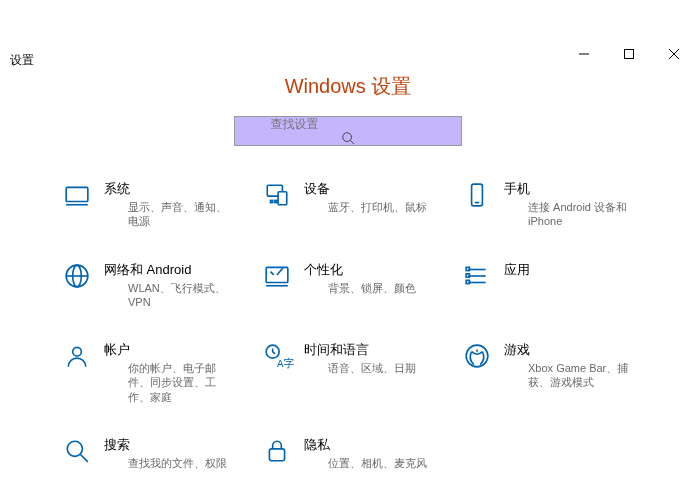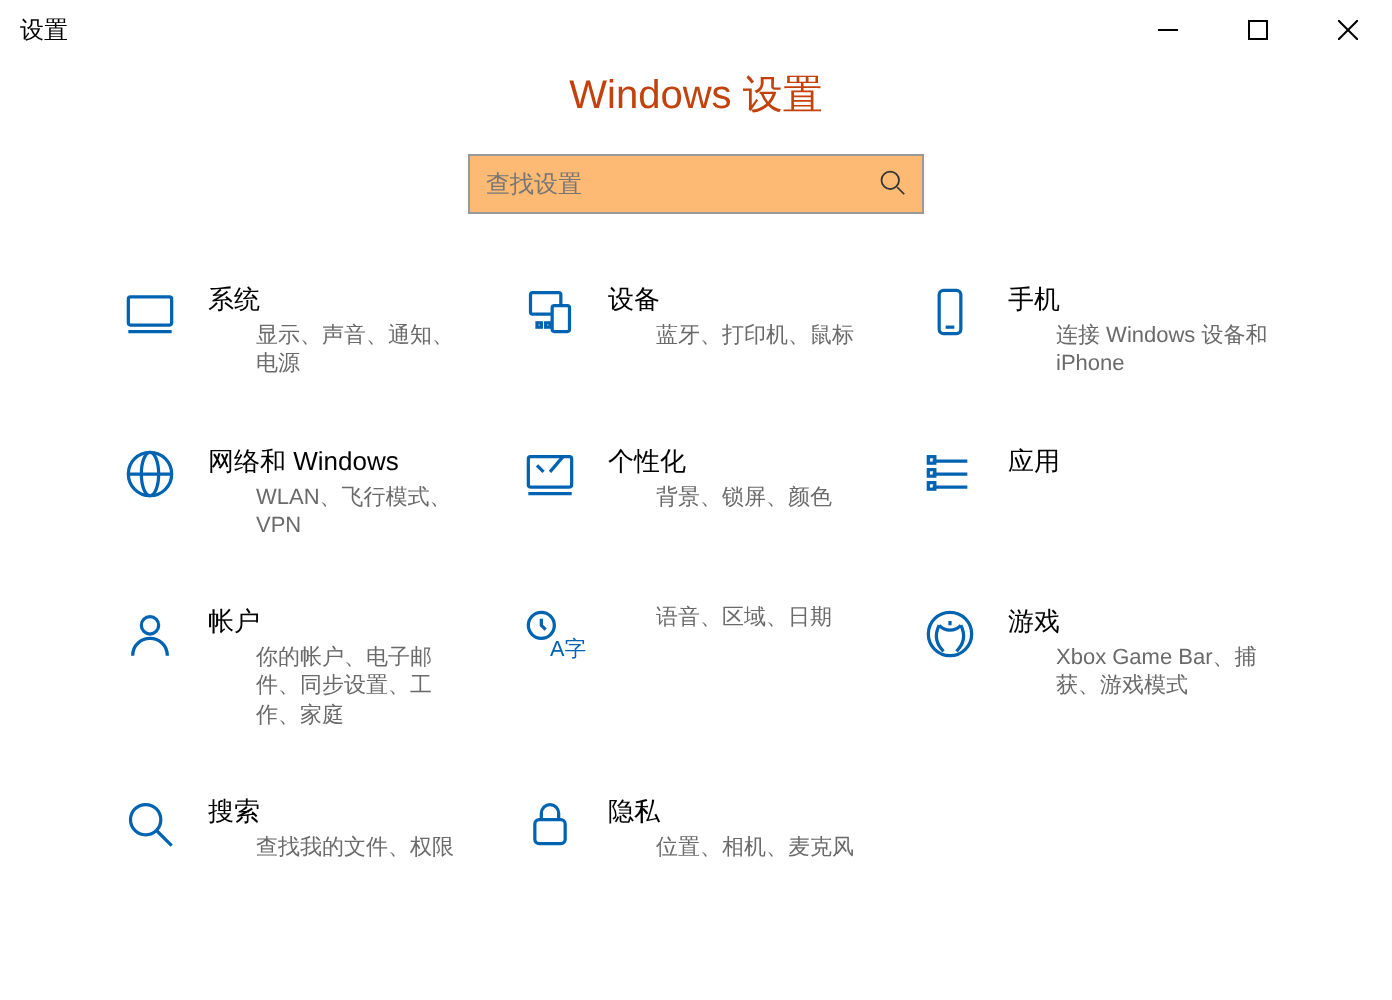--- a/index.html
+++ b/index.html
@@ -8,22 +8,23 @@
     background: #ffffff;
     width: 696px;
     height: 500px;
     overflow: hidden;
     font-size: 12px;
     color: #000;
   }
   .titlebar {
     height: 30px;
     display: flex;
-    align-items: center;
+    align-items: flex-end;
     padding-left: 10px;
+    margin-top: 39px;
   }
   .titlebar-title { font-size: 12px; color: #000; }
   .win-controls { margin-left: auto; display: flex; }
   .win-btn {
     width: 45px;
     height: 30px;
     display: flex;
     align-items: center;
     justify-content: center;
     color: #000;
@@ -43,21 +44,22 @@
     justify-content: center;
     margin-top: 16px;
   }
   .search {
     width: 228px;
     height: 30px;
     border: 1px solid #999;
     display: flex;
     align-items: center;
     padding: 0 8px;
-    background: #fdba74;
+    background: #c4b5fd;
+    flex-direction: column;
   }
   .search input {
     flex: 1;
     border: none;
     outline: none;
     font-size: 12px;
     color: #666;
     font-family: inherit;
     background: transparent;
   }
@@ -76,21 +78,23 @@
     gap: 12px;
     padding: 4px 2px;
     min-height: 46px;
   }
   .tile-icon {
     width: 30px;
     height: 30px;
     flex-shrink: 0;
     display: flex;
     align-items: center;
+    justify-content: center;
     color: #0063B1;
+    font-family: Liberation Mono, monospace;
   }
   .tile-icon svg { width: 26px; height: 26px; overflow: visible; }
   .tile-text { display: flex; flex-direction: column; gap: 2px; max-width: 130px; }
   .tile-title { font-size: 13px; color: #000; }
   .tile-desc { font-size: 11px; color: #6a6a6a; line-height: 1.3; margin-left: 24px; }
 </style>
 </head>
 <body>
 
 <div class="titlebar">
@@ -163,34 +167,34 @@
 
   <div class="tile">
     <span class="tile-icon">
       <svg viewBox="0 0 24 24" fill="none" stroke="currentColor" stroke-width="1.5">
           <rect x="7" y="2" width="10" height="20" rx="2"></rect>
           <line x1="10" y1="19" x2="14" y2="19"></line>
         </svg>
     </span>
     <div class="tile-text">
       <span class="tile-title">手机</span>
-      <span class="tile-desc">连接 Windows 设备和 iPhone</span>
+      <span class="tile-desc">连接 Android 设备和 iPhone</span>
     </div>
   </div>
 
   <div class="tile">
     <span class="tile-icon">
       <svg viewBox="0 0 24 24" fill="none" stroke="currentColor" stroke-width="1.5">
           <circle cx="12" cy="12" r="10"></circle>
           <ellipse cx="12" cy="12" rx="4" ry="10"></ellipse>
           <line x1="2" y1="12" x2="22" y2="12"></line>
         </svg>
     </span>
     <div class="tile-text">
-      <span class="tile-title">网络和 Windows</span>
+      <span class="tile-title">网络和 Android</span>
       <span class="tile-desc">WLAN、飞行模式、VPN</span>
     </div>
   </div>
 
   <div class="tile">
     <span class="tile-icon">
       <svg viewBox="0 0 24 24" fill="none" stroke="currentColor" stroke-width="1.5">
           <rect x="2" y="4" width="20" height="14" rx="1"></rect>
           <path d="M6 8l3 3M18 4l-6 7"></path>
           <line x1="2" y1="21" x2="22" y2="21"></line>
@@ -233,20 +237,21 @@
 
   <div class="tile">
     <span class="tile-icon">
       <svg viewBox="0 0 24 24" fill="none" stroke="currentColor" stroke-width="1.5">
           <circle cx="8" cy="8" r="6"></circle>
           <path d="M8 5v3l2 2"></path>
           <text x="12" y="22" font-size="10" fill="currentColor" stroke="none">A字</text>
         </svg>
     </span>
     <div class="tile-text">
+      <span class="tile-title">时间和语言</span>
       <span class="tile-desc">语音、区域、日期</span>
     </div>
   </div>
 
   <div class="tile">
     <span class="tile-icon">
       <svg viewBox="0 0 24 24" fill="none" stroke="currentColor" stroke-width="1.5">
           <circle cx="12" cy="12" r="10"></circle>
           <path d="M7 8c3 3 7 3 10 0M7 8c-2 4-2 8 2 12M17 8c2 4 2 8-2 12M12 6v2"></path>
         </svg>

